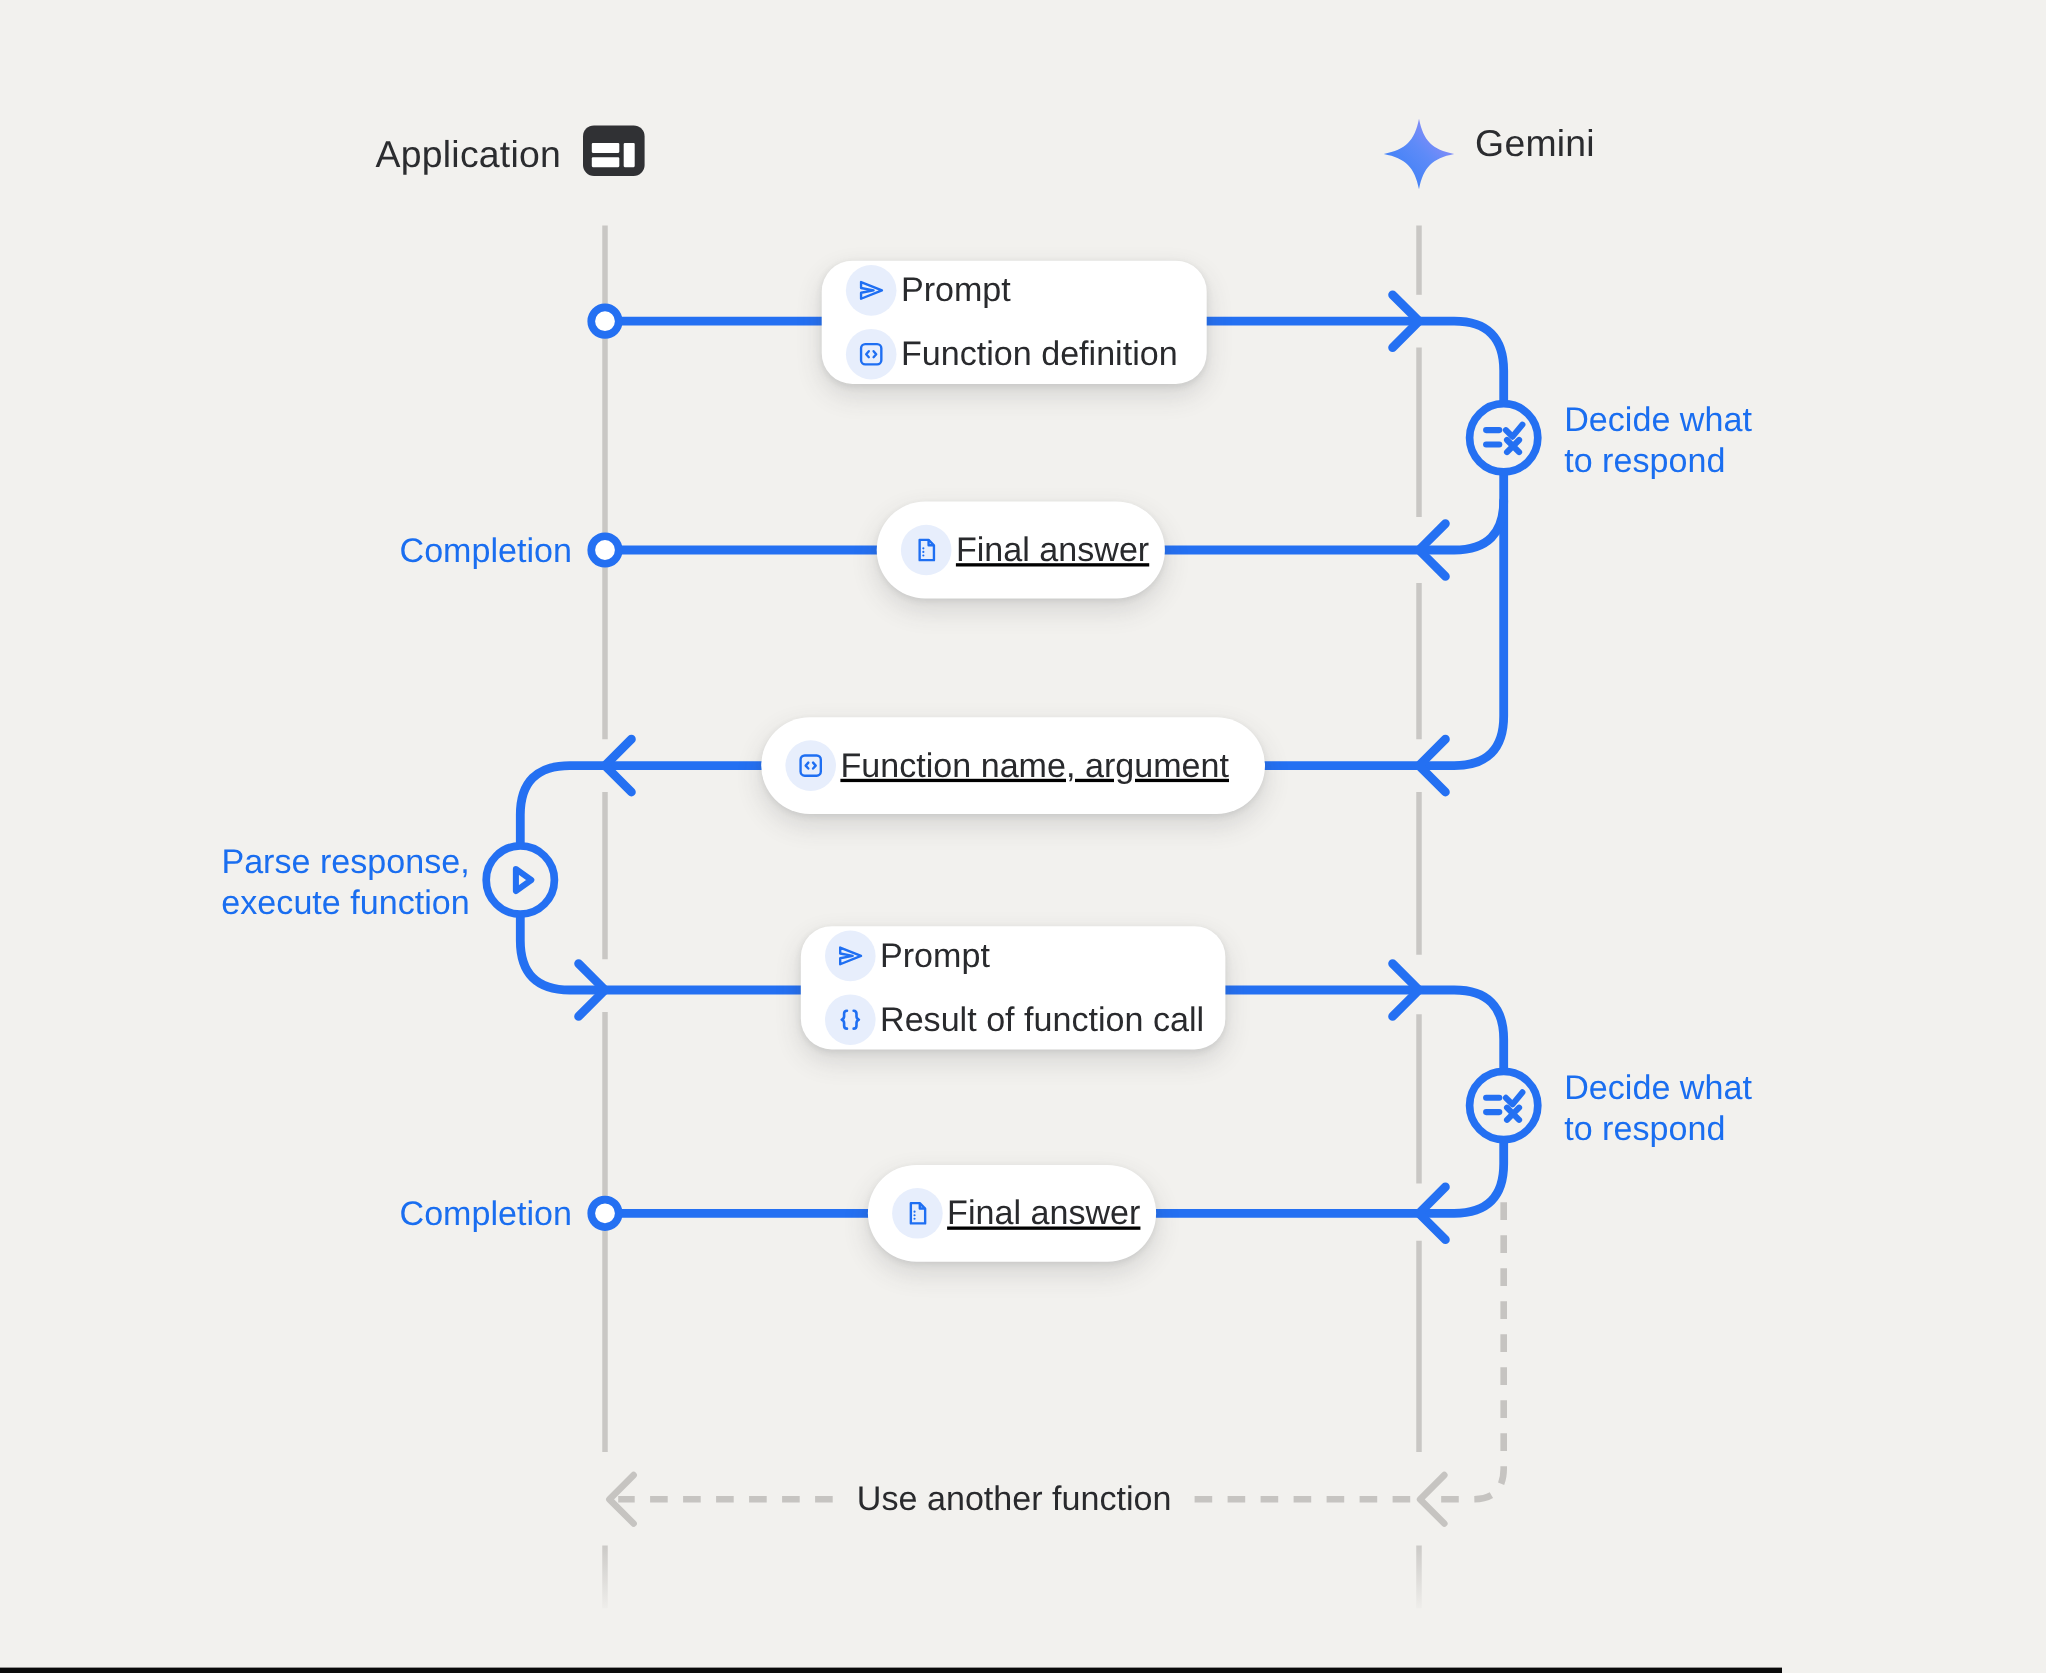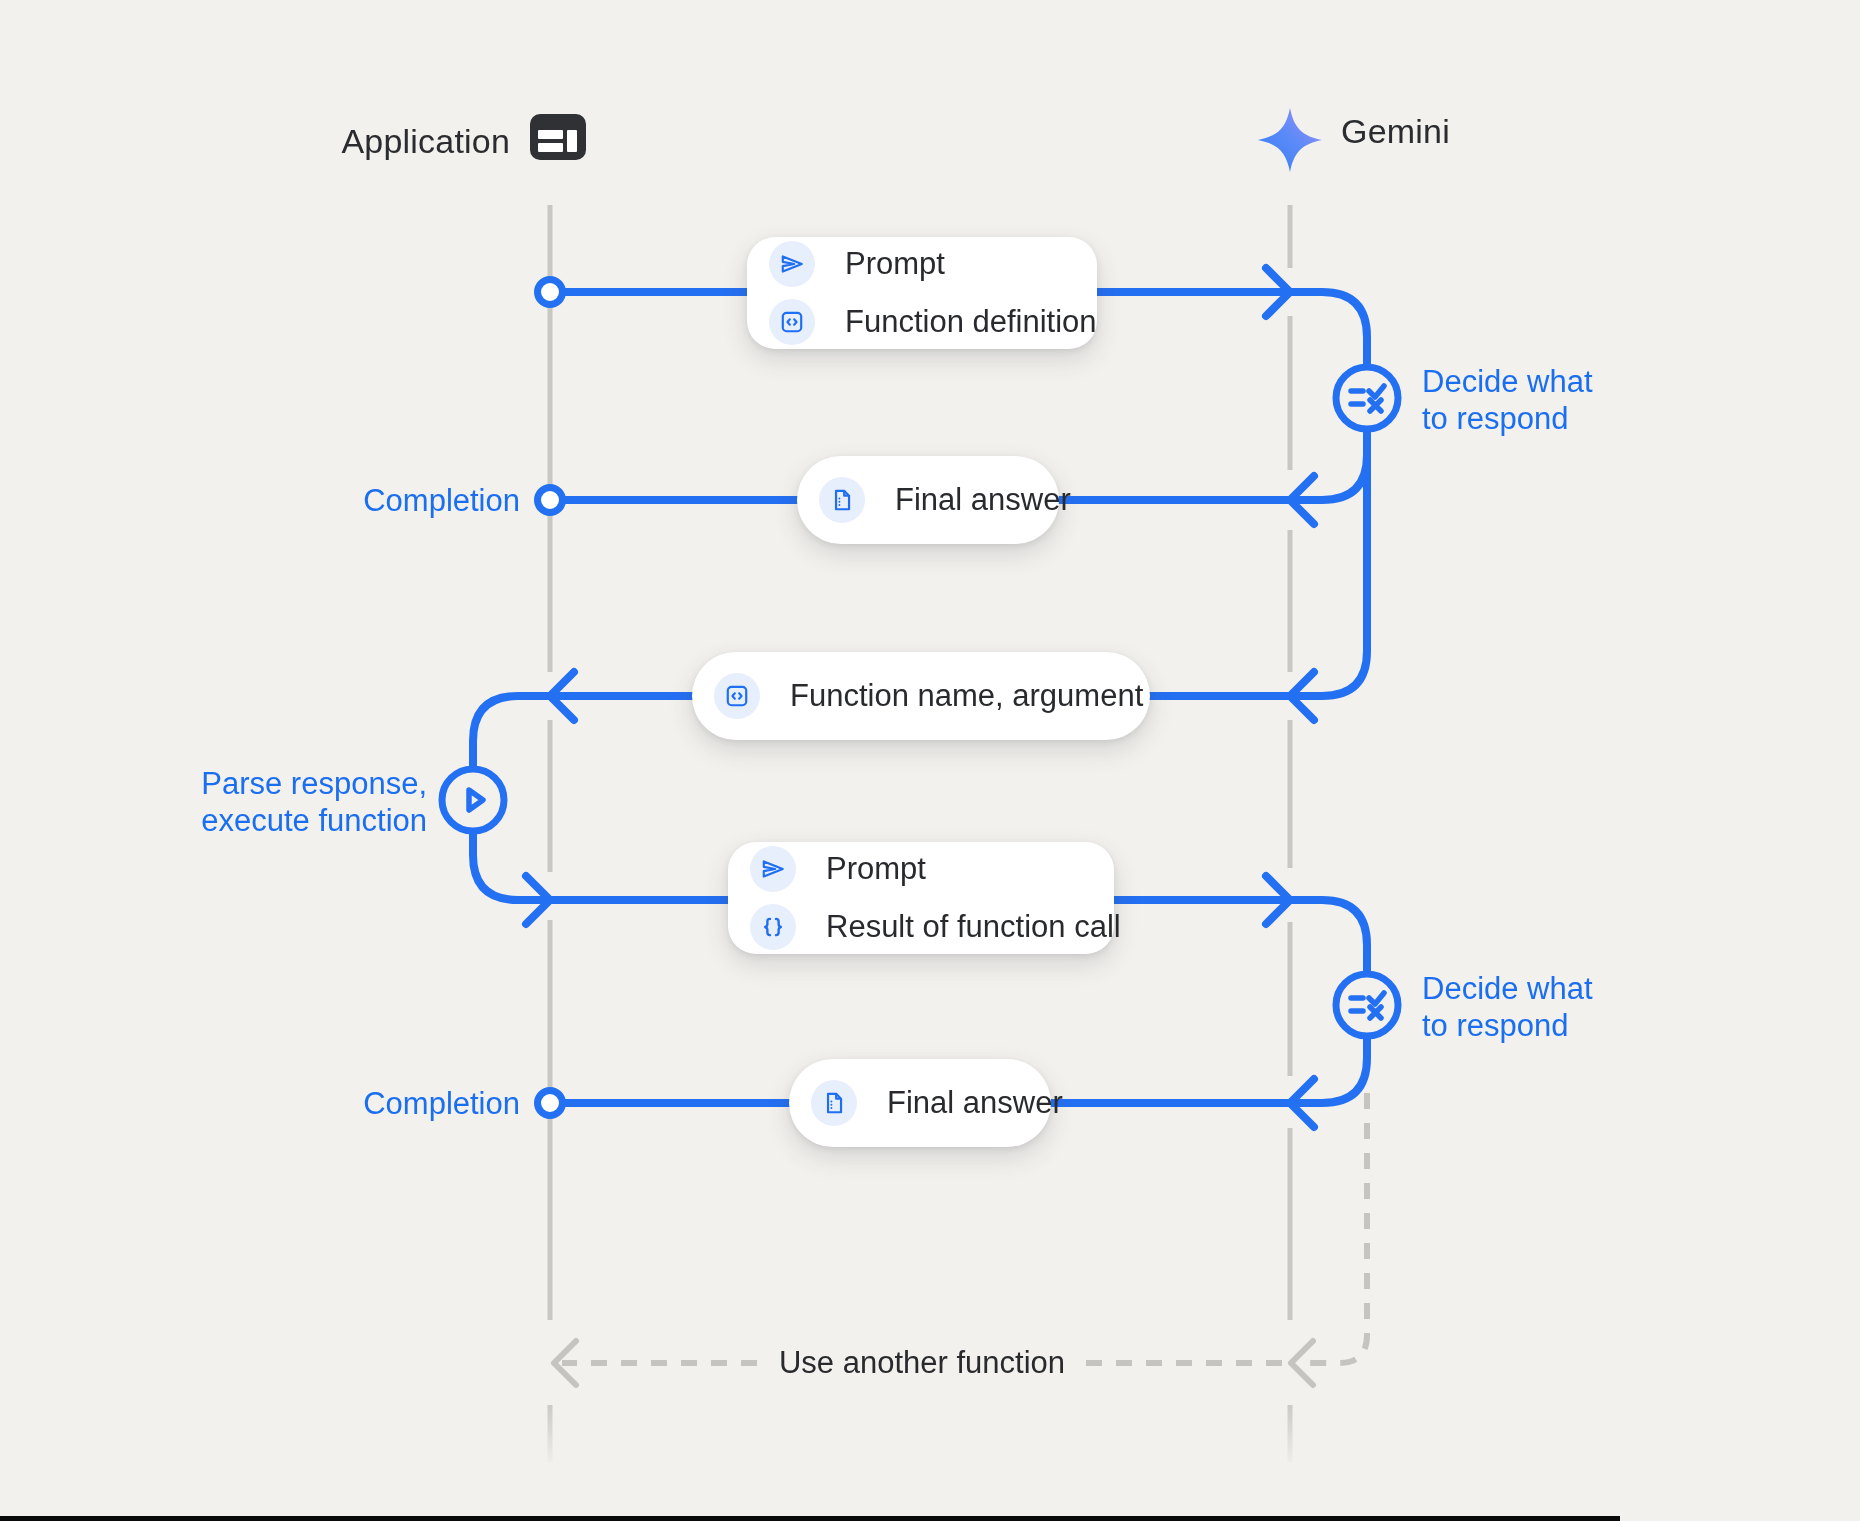--- a/index.html
+++ b/index.html
@@ -10,22 +10,22 @@
 
   
   .actor-label{font-size:34px;font-weight:500;color:#2b2c2f;letter-spacing:.2px;}
   .app-icon{width:56px;height:46px;background:#303134;border-radius:10px;position:absolute;}
   .app-icon div{position:absolute;background:#ffffff;border-radius:1px;}
 
   
   .card{position:absolute;background:#ffffff;border-radius:28px;
         box-shadow:0 10px 24px rgba(60,64,67,.16),0 2px 6px rgba(60,64,67,.10);
         display:flex;flex-direction:column;justify-content:center;gap:12px;padding:0 22px;}
-  .card.pill{border-radius:46px;}
-  .crow{display:flex;align-items:center;gap:30px;}
+  .card.pill{border-radius:46px;text-decoration:underline;}
+  .crow{display:flex;align-items:center;gap:4px;}
   .chip{width:46px;height:46px;border-radius:50%;background:#e7eefc;display:flex;
         align-items:center;justify-content:center;flex:0 0 46px;}
   .crow .lbl{font-size:31px;color:#292a2d;font-weight:500;white-space:nowrap;}
 
   
   .bluelbl{position:absolute;color:#1a6ef0;font-size:31px;font-weight:500;line-height:37px;white-space:nowrap;}
   .bluelbl.right-align{text-align:right;}
   .darklbl{position:absolute;color:#292a2d;font-size:31px;font-weight:500;white-space:nowrap;}
 
   .bottom-bar{position:absolute;left:0;bottom:0;width:100%;height:5px;background:#0a0a0a;}

